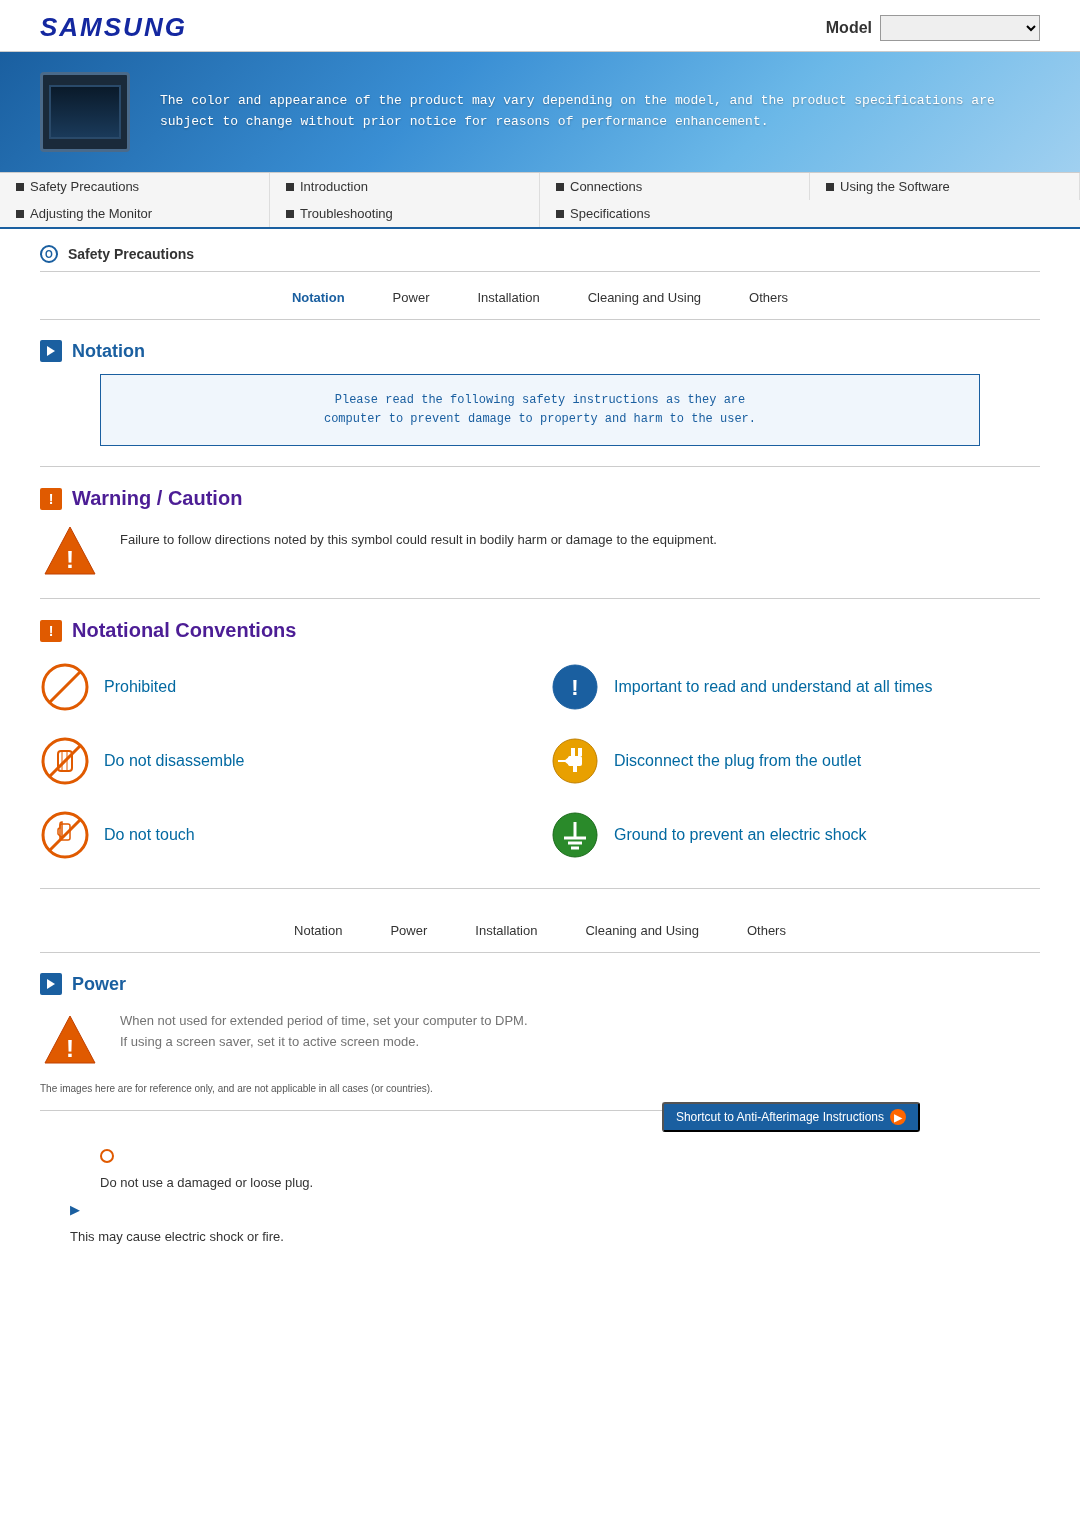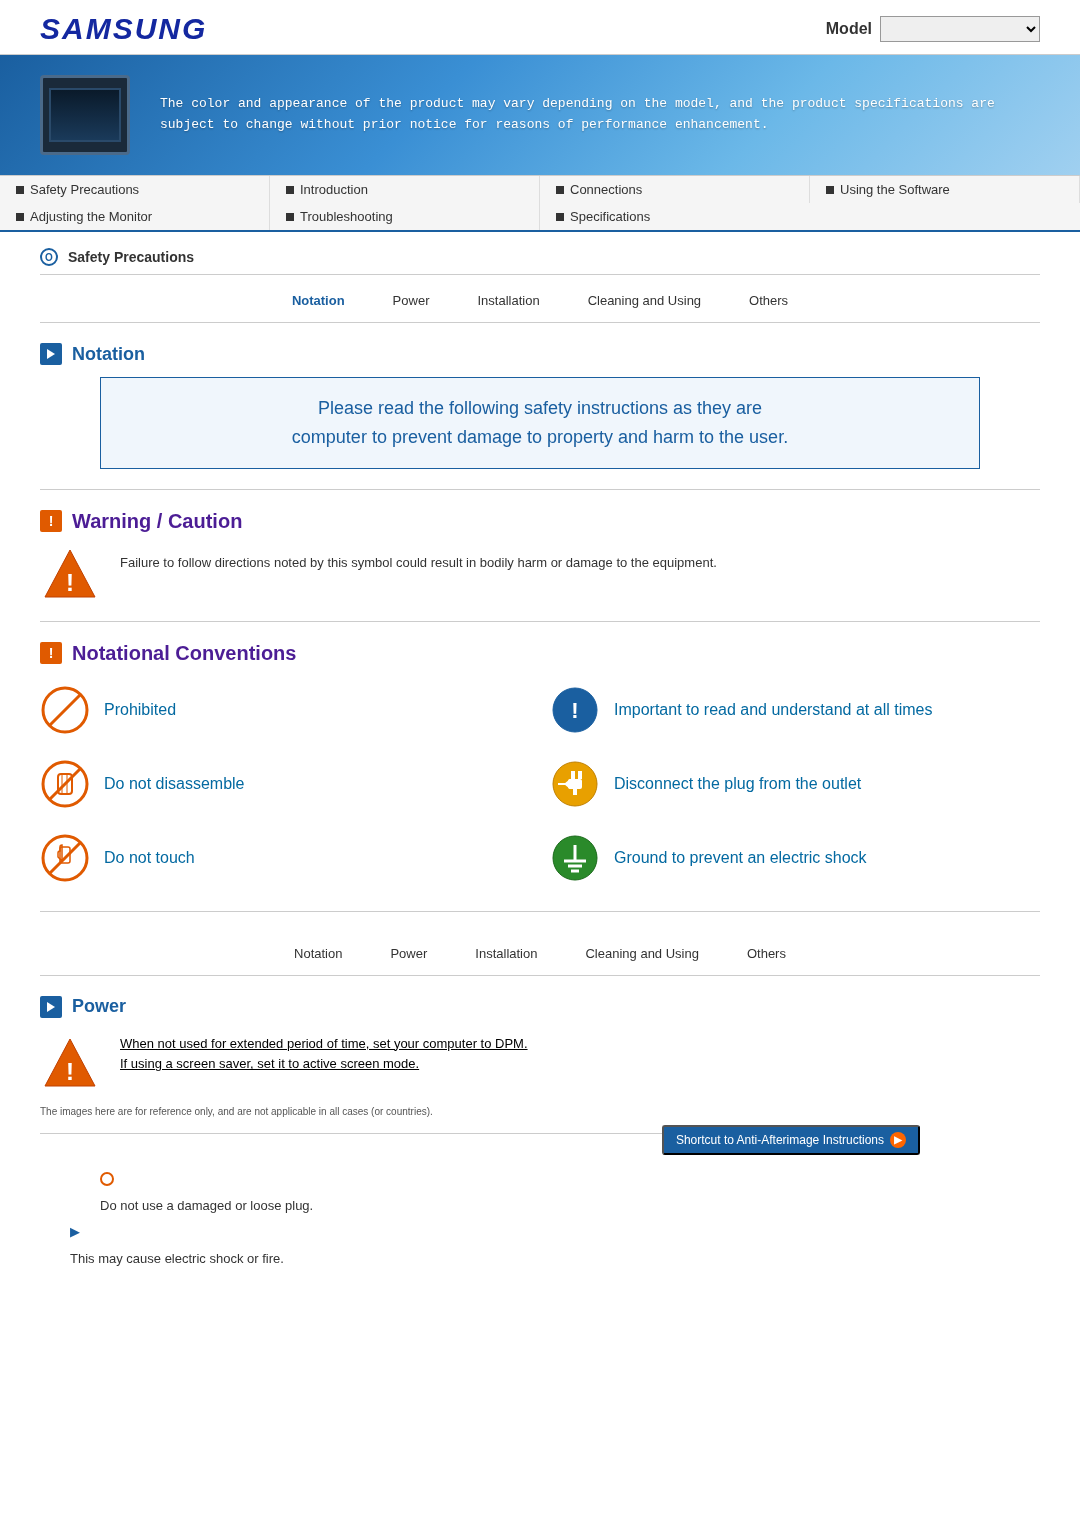--- a/index.html
+++ b/index.html
@@ -13,21 +13,21 @@
 
     
     .header {
       display: flex;
       align-items: center;
       justify-content: space-between;
       padding: 12px 40px 8px 40px;
       border-bottom: 1px solid #ccc;
     }
     .samsung-logo {
-      font-size: 30px;
+      font-size: 26px;
       font-weight: bold;
       color: #1428A0;
       letter-spacing: 2px;
       font-style: italic;
     }
     .model-container {
       display: flex;
       align-items: center;
       gap: 8px;
     }
@@ -197,23 +197,24 @@
     
     .notice-box {
       border: 1px solid #1a5fa0;
       background: #f0f6fc;
       padding: 16px 30px;
       margin: 12px 60px 20px 60px;
       text-align: center;
     }
     .notice-box p {
       color: #1a5fa0;
-      font-size: 18px;
+      font-size: 12px;
       line-height: 1.6;
       font-weight: 500;
+      font-family: Liberation Mono, monospace;
     }
 
     
     .warning-section {
       margin: 16px 0;
     }
     .warning-content {
       display: flex;
       align-items: flex-start;
       gap: 20px;
@@ -273,22 +274,21 @@
     }
     .power-warning {
       display: flex;
       align-items: flex-start;
       gap: 20px;
       margin: 12px 0;
     }
     .power-text {
       font-size: 13px;
       line-height: 1.6;
-      color: #000000;
-      text-decoration: underline;
+      color: #737373;
     }
 
     .reference-text {
       font-size: 10px;
       color: #555;
       margin: 12px 0 8px 0;
     }
 
     .shortcut-btn {
       display: inline-flex;

